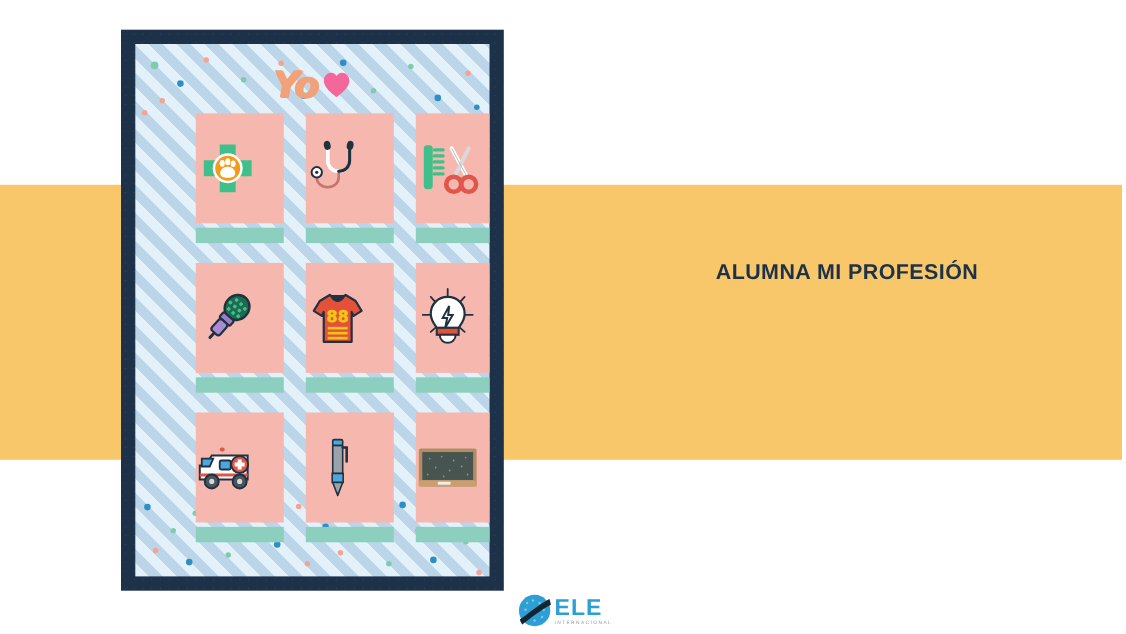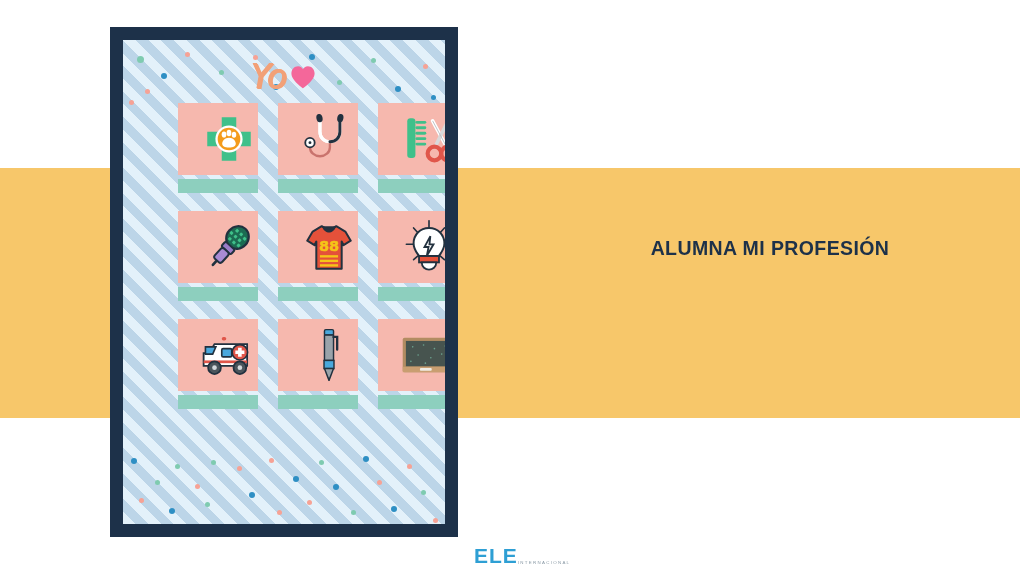--- a/index.html
+++ b/index.html
@@ -99,21 +99,21 @@
     width: 322px;
     height: 48px;
     display: flex;
     align-items: center;
     justify-content: center;
     gap: 2px;
     z-index: 5;
   }
   .poster-title-text {
     font-family: "DejaVu Sans", sans-serif;
-    font-weight: normal;
+    font-weight: bold;
     font-style: italic;
     font-size: 33px;
     color: #f2a178;
     letter-spacing: -0.5px;
     line-height: 1;
     text-shadow: 1.2px 1.2px 0 #f2a178, -0.6px 0 0 #f2a178, 0 1px 0 #f2a178;
   }
   #poster-heart {
     width: 26px;
     height: 24px;
@@ -133,26 +133,26 @@
   .grid-row {
     display: flex;
     gap: 20px;
     margin-bottom: 18px;
   }
   .card {
     width: 80px;
   }
   .card-photo {
     width: 80px;
-    height: 72px;
+    height: 100px;
     background: #f6b8ae;
     position: relative;
     display: flex;
     align-items: center;
-    justify-content: flex-end;
+    justify-content: flex-start;
     text-decoration: underline;
   }
   .card-strip {
     width: 80px;
     height: 14px;
     background: #8dcfbe;
     margin-top: 4px;
   }
   .card-icon {
     width: 58px;
@@ -165,21 +165,21 @@
     position: absolute;
     left: 471px;
     top: 539px;
     width: 86px;
     height: 32px;
     display: flex;
     align-items: center;
     gap: 3px;
   }
   #ele-globe { width: 30px; height: 30px; display: block; }
-  #ele-wordmark { display: flex; flex-direction: row; line-height: 1; align-items: flex-end; }
+  #ele-wordmark { display: flex; flex-direction: column; line-height: 1; }
   #ele-name {
     font-size: 21px;
     font-weight: bold;
     color: #2e9fd4;
     letter-spacing: 1px;
   }
   #ele-tagline {
     font-size: 4.4px;
     letter-spacing: 1.3px;
     color: #8a9aa6;

